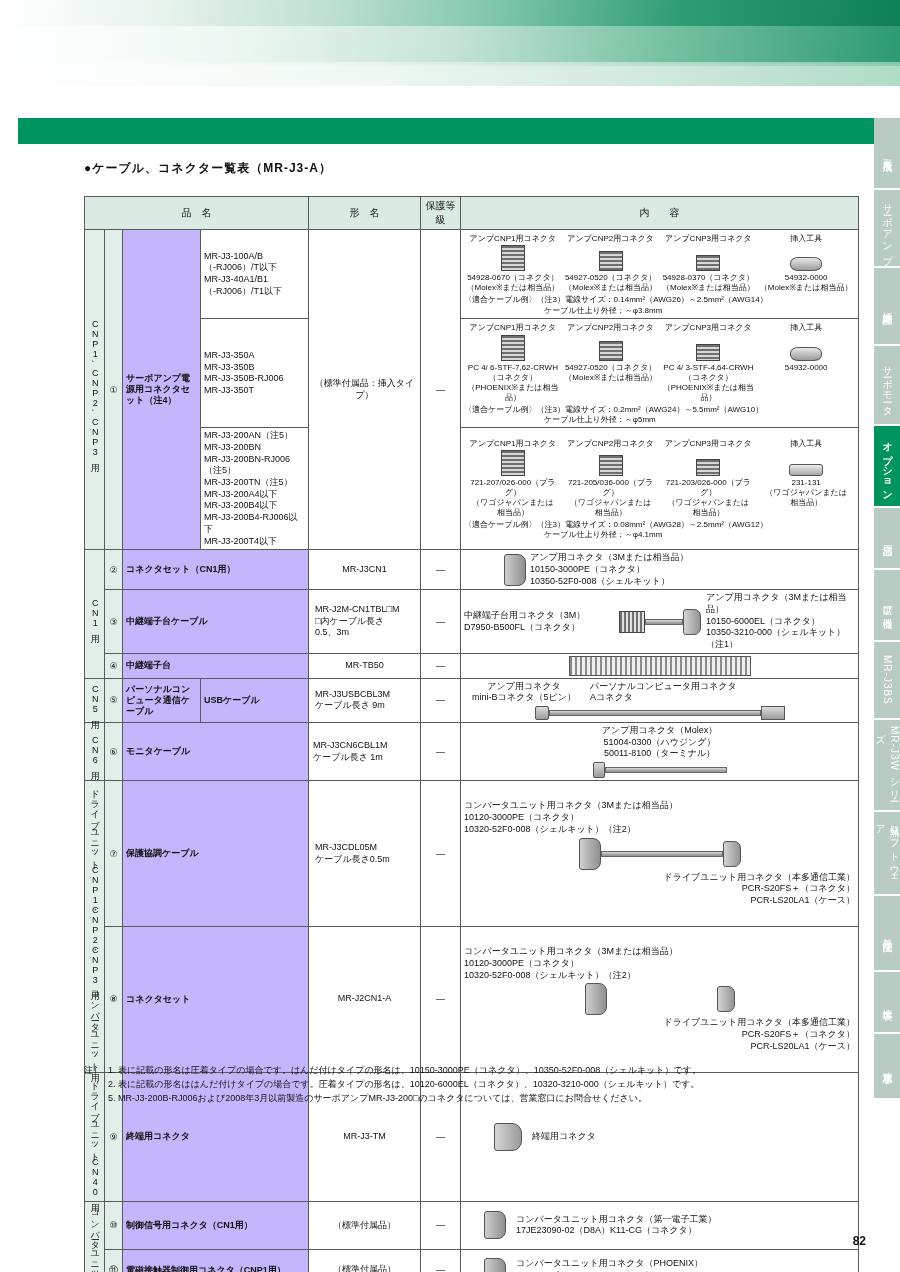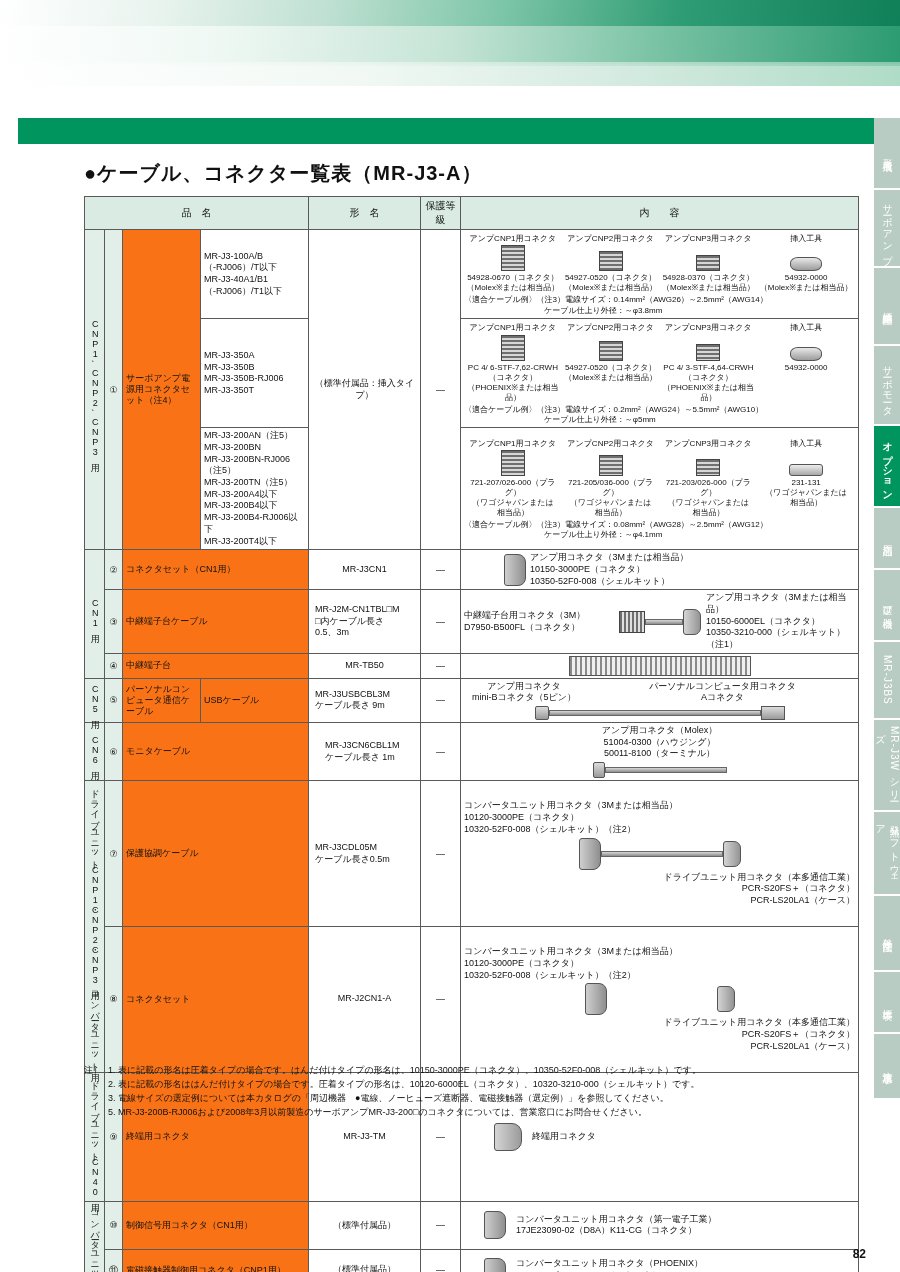--- a/index.html
+++ b/index.html
@@ -24,31 +24,31 @@
   .band-white-slot{position:absolute;left:0;top:118px;width:18px;height:26px;background:#ffffff;}
   
   .side-tabs{position:absolute;right:0;top:118px;width:26px;}
   .side-tab{width:26px;background:#b9ccc3;color:#ffffff;
     writing-mode:vertical-rl;text-orientation:mixed;
     font-size:10px;letter-spacing:1px;
     display:flex;align-items:center;justify-content:center;
     border-bottom:2px solid #ffffff;box-sizing:border-box;padding:6px 0;}
   .side-tab.active{background:#00945e;font-weight:bold;}
   
-  .page-title{position:absolute;left:84px;top:160px;font-size:20px;font-weight:bold;letter-spacing:1px;}
+  .page-title{position:absolute;left:84px;top:160px;font-size:12px;font-weight:bold;letter-spacing:1px;}
   
   .tbl-wrap{position:absolute;left:84px;top:196px;width:774px;}
   table.main{border-collapse:collapse;width:774px;table-layout:fixed;}
   table.main td,table.main th{border:1px solid #5a5a5a;vertical-align:middle;font-size:9px;padding:2px 3px;}
   table.main th{background:#d9ebe2;font-weight:normal;font-size:10px;text-align:center;}
   .grp{background:#e2efe8;text-align:center;font-size:9px;line-height:1.15;width:20px;}
   .vert{writing-mode:vertical-rl;text-orientation:upright;letter-spacing:0px;margin:0 auto;
     display:inline-block;line-height:1.05;}
   .num{background:#e2efe8;text-align:center;width:18px;font-size:10px;}
-  .nm{background:#f97316;font-size:9px;line-height:1.25;padding-left:4px;}
+  .nm{background:#c4b5fd;font-size:9px;line-height:1.25;padding-left:4px;font-weight:bold;}
   .model{font-size:9px;line-height:1.3;padding-left:6px;}
   .katashiki{font-size:9px;line-height:1.3;text-align:center;}
   .prot{text-align:center;font-size:10px;}
   .content{padding:3px 4px;font-size:8px;line-height:1.3;}
   .mini-hdr{display:flex;justify-content:space-around;font-size:8px;margin:2px 0 1px;}
   .mini-hdr span{flex:1;text-align:center;}
   .pics{display:flex;justify-content:space-around;align-items:flex-end;height:26px;margin-bottom:2px;}
   .pics .cell{flex:1;display:flex;justify-content:center;align-items:flex-end;}
   .codes{display:flex;justify-content:space-around;font-size:8px;line-height:1.25;}
   .codes span{flex:1;text-align:center;}
@@ -77,21 +77,21 @@
   .tmconn{width:26px;height:26px;background:linear-gradient(to right,#d5d5d5,#9b9b9b);
      border:1px solid #555;border-radius:3px 10px 10px 3px;}
   .center{text-align:center;}
   .flexrow{display:flex;align-items:center;justify-content:center;gap:4px;}
   
   .notes{position:absolute;left:84px;top:1064px;width:790px;font-size:9px;line-height:1.55;}
   .notes .n-head{float:left;width:22px;}
   .notes ol{margin:0;padding-left:24px;}
   .notes li{list-style:none;text-indent:-14px;padding-left:14px;}
   
-  .pageno{position:absolute;right:34px;bottom:11px;font-size:12px;font-weight:bold;}
+  .pageno{position:absolute;right:34px;bottom:24px;font-size:12px;font-weight:bold;}
 </style>
 </head>
 <body>
 
 <div class="top-band">
   <div class="band-a"></div>
   <div class="band-b"></div>
   <div class="band-c"></div>
 </div>
 <div class="band-green"></div>
@@ -350,36 +350,36 @@
     <td class="num">⑤</td>
     <td class="nm" style="white-space:pre-line">パーソナルコンピュータ通信ケーブル</td>
     <td class="nm">USBケーブル</td>
     <td class="katashiki" style="text-align:left;padding-left:6px;white-space:pre-line">MR-J3USBCBL3M
 ケーブル長さ 9m</td>
     <td class="prot">—</td>
     <td class="content">
       <div style="display:flex;gap:6px">
         <div style="white-space:pre-line;flex:0 0 120px;text-align:center">アンプ用コネクタ
 mini-Bコネクタ（5ピン）</div>
-        <div style="white-space:pre-line;flex:1;text-align:center">パーソナルコンピュータ用コネクタ
+        <div style="white-space:pre-line;flex:1;">パーソナルコンピュータ用コネクタ
 Aコネクタ</div>
       </div>
       <div class="flexrow" style="gap:0;margin-top:2px">
         <div class="usbB"></div>
         <div class="cable" style="width:210px"></div>
         <div class="usbA"></div>
       </div>
     </td>
   </tr>
 
   <tr>
     <td class="grp"><span class="vert">CN6用</span></td>
     <td class="num">⑥</td>
     <td class="nm" colspan="2">モニタケーブル</td>
-    <td class="katashiki" style="text-align:left;padding-left:16px;white-space:pre-line">MR-J3CN6CBL1M
+    <td class="katashiki" style="text-align:left;padding-left:4px;white-space:pre-line">MR-J3CN6CBL1M
 ケーブル長さ 1m</td>
     <td class="prot">—</td>
     <td class="content">
       <div style="text-align:center;white-space:pre-line">アンプ用コネクタ（Molex）
 51004-0300（ハウジング）
 50011-8100（ターミナル）</div>
       <div class="flexrow" style="gap:0;margin-top:2px">
         <div class="usbB" style="width:10px;height:14px"></div>
         <div class="cable" style="width:120px"></div>
       </div>
@@ -469,18 +469,17 @@
   </tr>
 </tbody>
     </table>
 </div>
 
 <div class="notes">
   <div class="n-head">注）</div>
   <ol>
     <li>1. 表に記載の形名は圧着タイプの場合です。はんだ付けタイプの形名は、10150-3000PE（コネクタ）、10350-52F0-008（シェルキット）です。</li>
     <li>2. 表に記載の形名ははんだ付けタイプの場合です。圧着タイプの形名は、10120-6000EL（コネクタ）、10320-3210-000（シェルキット）です。</li>
-    <li>3. 電線サイズの選定例については本カタログの「周辺機器　●電線、ノーヒューズ遮断器、電磁接触器（選定例）」を参照してください。</li>
     <li>5. MR-J3-200B-RJ006および2008年3月以前製造のサーボアンプMR-J3-200□のコネクタについては、営業窓口にお問合せください。</li>
   </ol>
 </div>
 
 <div class="pageno">82</div>
 
 </body></html>

